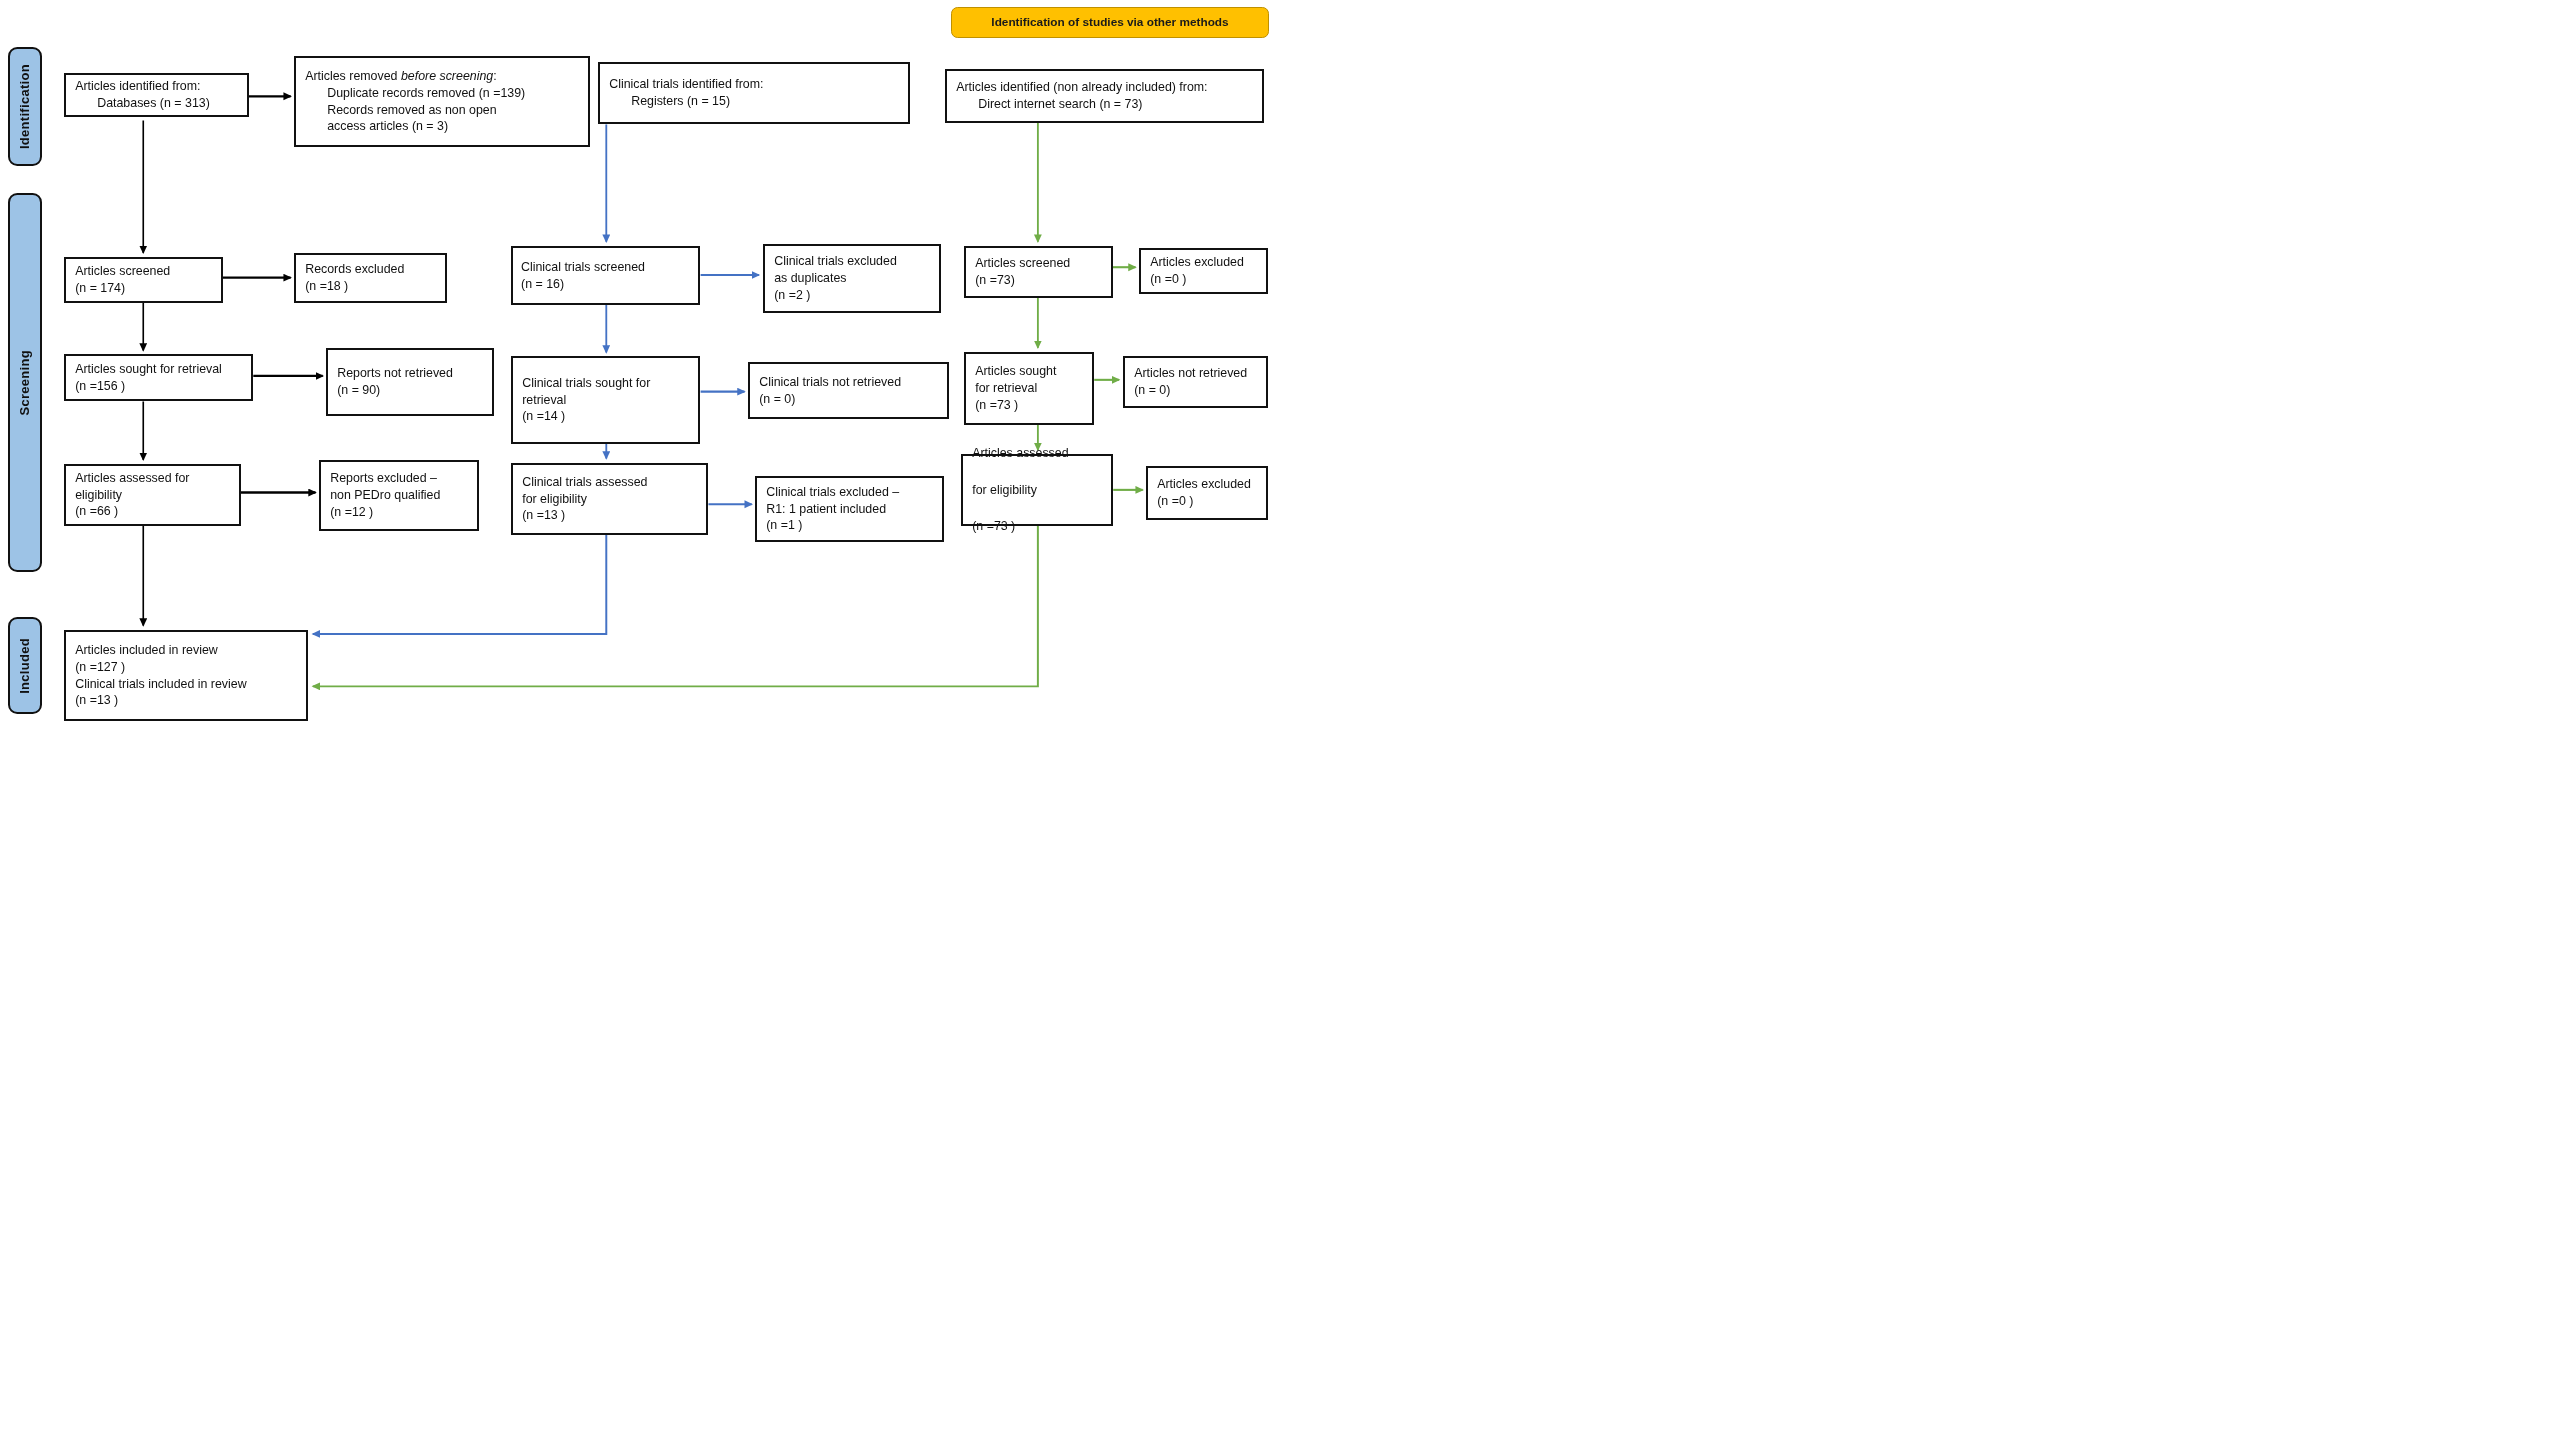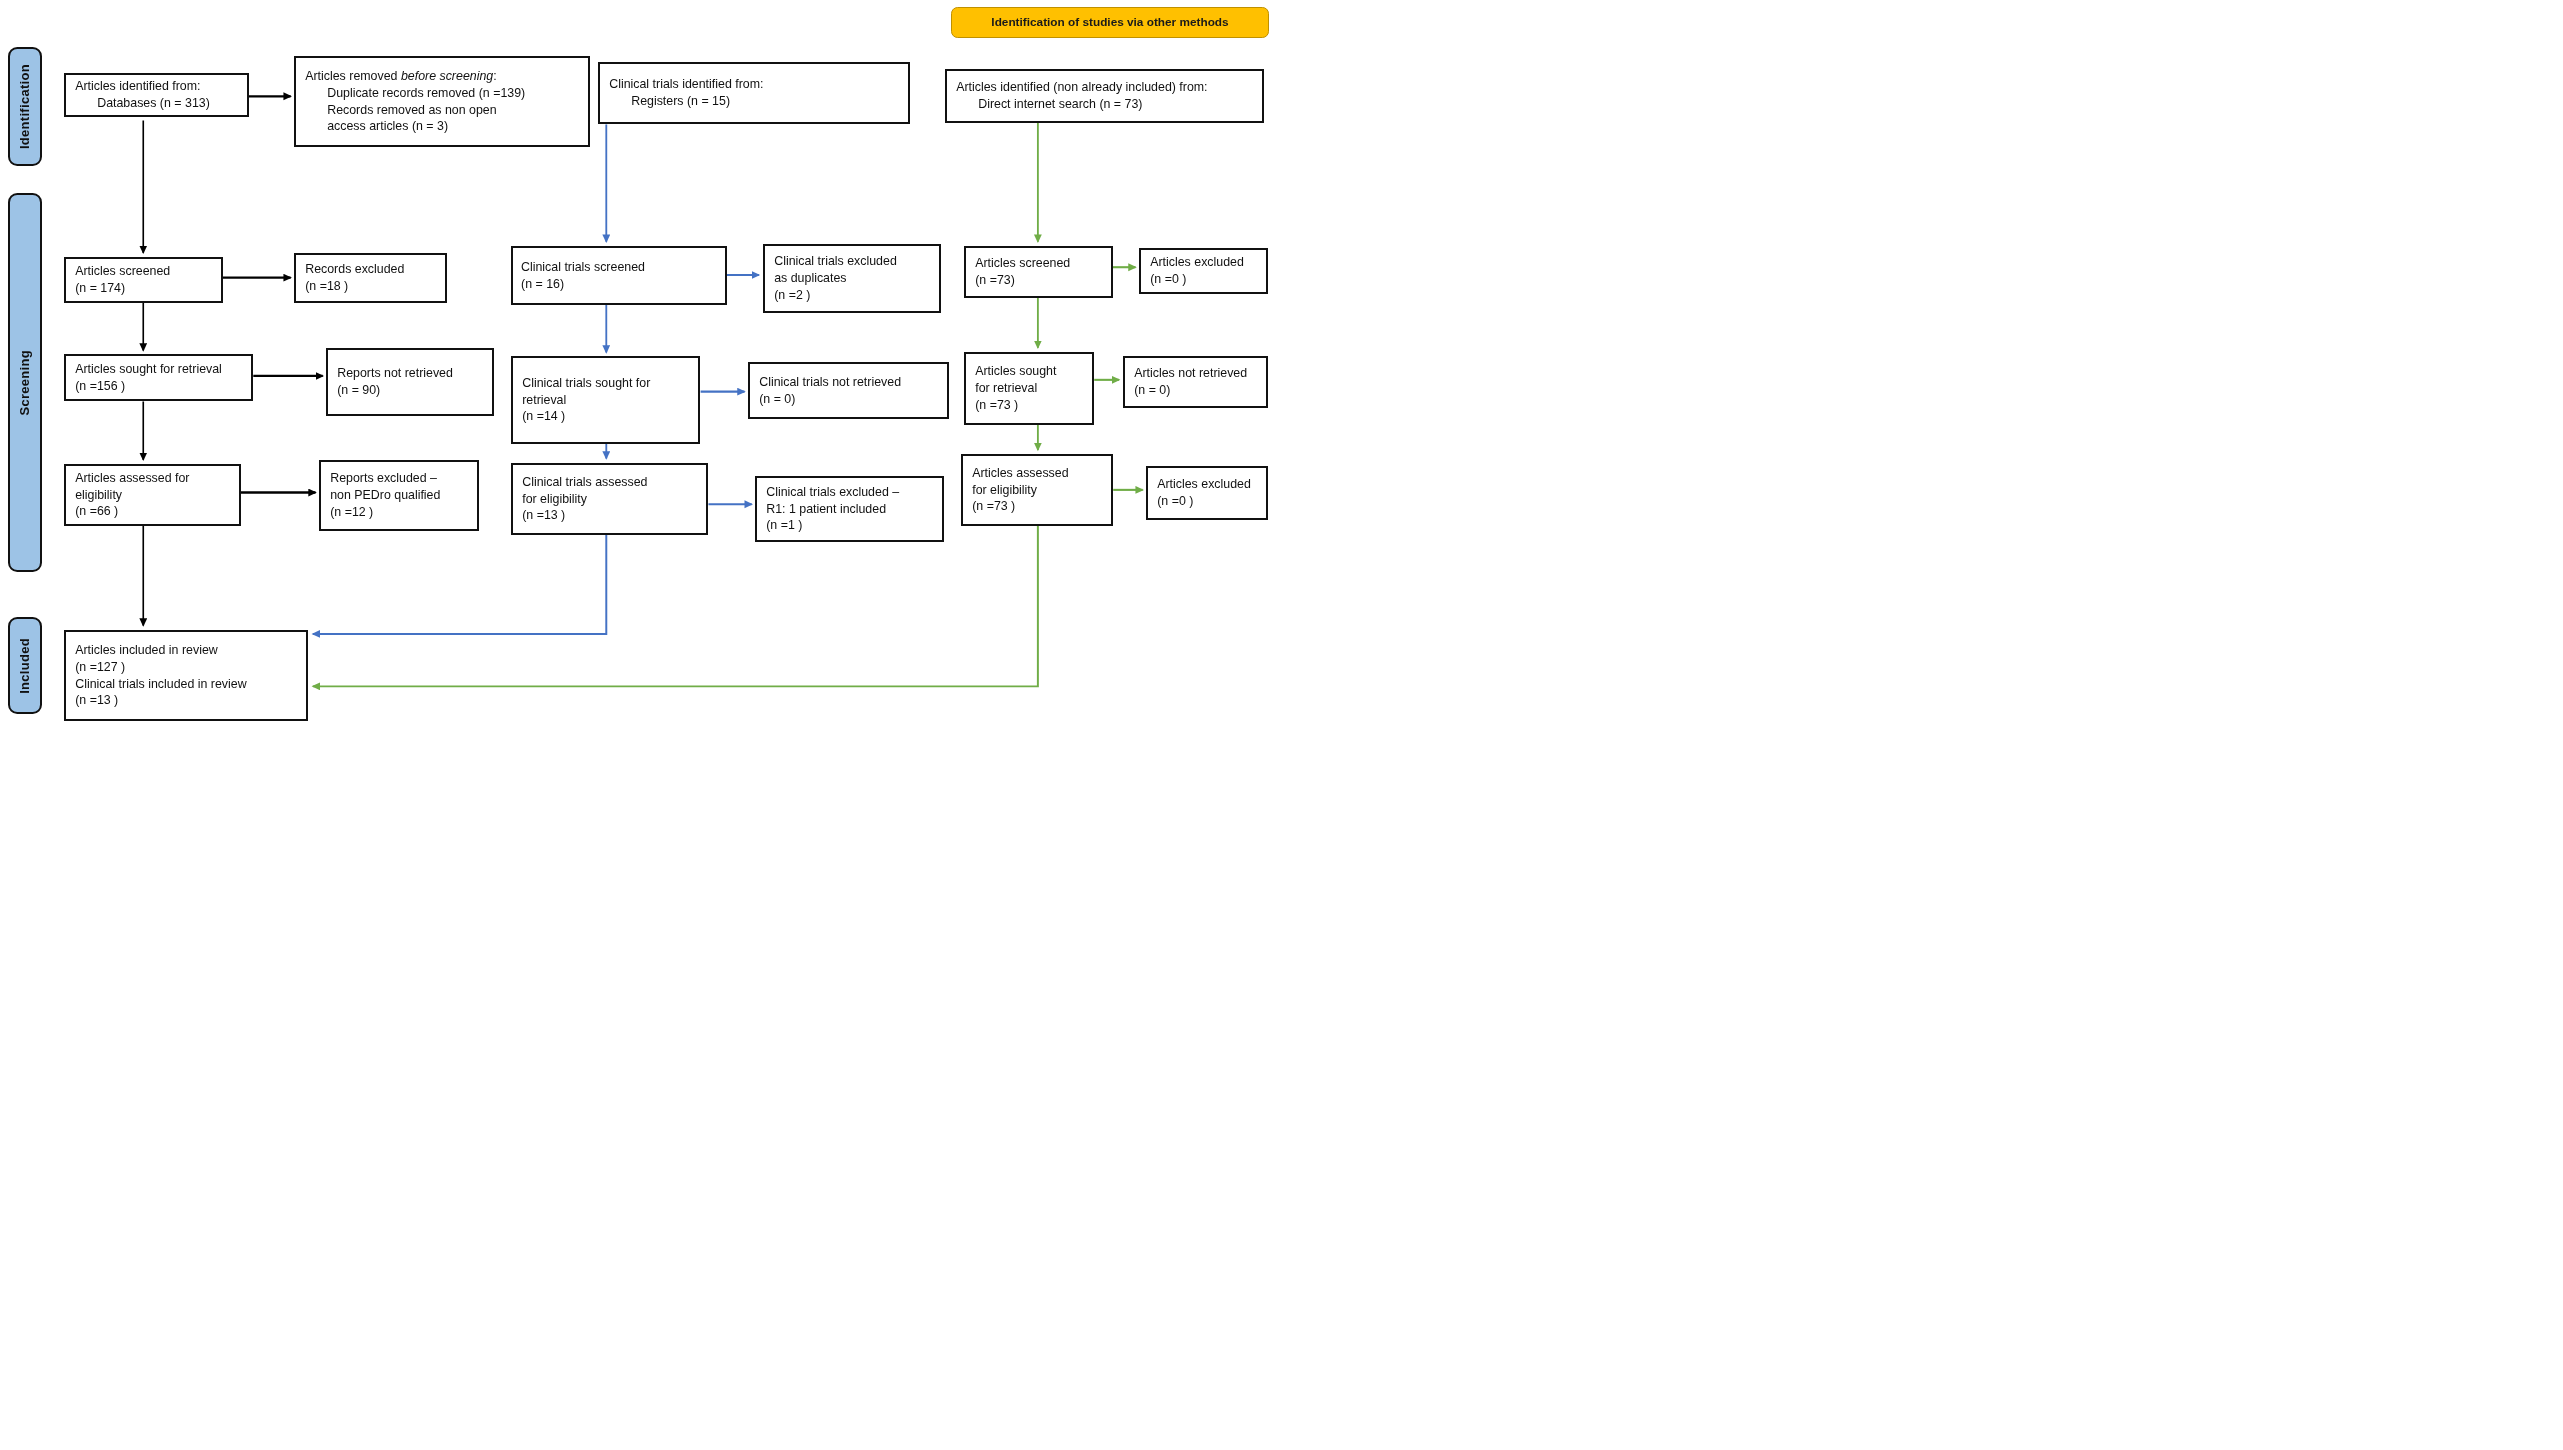--- a/index.html
+++ b/index.html
@@ -151,21 +151,21 @@
   </div>
 
   <div class="node" style="left:64px; top:257px; width:159px; height:46px;">
     <div>Articles screened</div>
     <div>(n = 174)</div>
   </div>
   <div class="node" style="left:294px; top:253px; width:153px; height:50px;">
     <div>Records excluded</div>
     <div>(n =18 )</div>
   </div>
-  <div class="node" style="left:511px; top:246px; width:216px; height:59px;padding-left:8px;">
+  <div class="node" style="left:511px; top:246px; width:189px; height:59px;padding-left:8px;">
     <div>Clinical trials screened</div>
     <div>(n = 16)</div>
   </div>
   <div class="node" style="left:763px; top:244px; width:178px; height:69px;">
     <div>Clinical trials excluded</div>
     <div>as duplicates</div>
     <div>(n =2 )</div>
   </div>
   <div class="node" style="left:964px; top:246px; width:149px; height:52px;">
     <div>Articles screened</div>
@@ -216,21 +216,21 @@
   <div class="node" style="left:511px; top:463px; width:197px; height:72px;">
     <div>Clinical trials assessed</div>
     <div>for eligibility</div>
     <div>(n =13 )</div>
   </div>
   <div class="node" style="left:755px; top:476px; width:189px; height:66px;">
     <div>Clinical trials excluded –</div>
     <div>R1: 1 patient included</div>
     <div>(n =1 )</div>
   </div>
-  <div class="node" style="left:961px; top:454px; width:152px; height:72px;">
+  <div class="node" style="left:961px; top:454px; width:152px; height:72px;gap:20px;">
     <div>Articles assessed</div>
     <div>for eligibility</div>
     <div>(n =73 )</div>
   </div>
   <div class="node" style="left:1146px; top:466px; width:122px; height:54px;">
     <div>Articles excluded</div>
     <div>(n =0 )</div>
   </div>
 
   <div class="node" style="left:64px; top:630px; width:244px; height:91px;">

